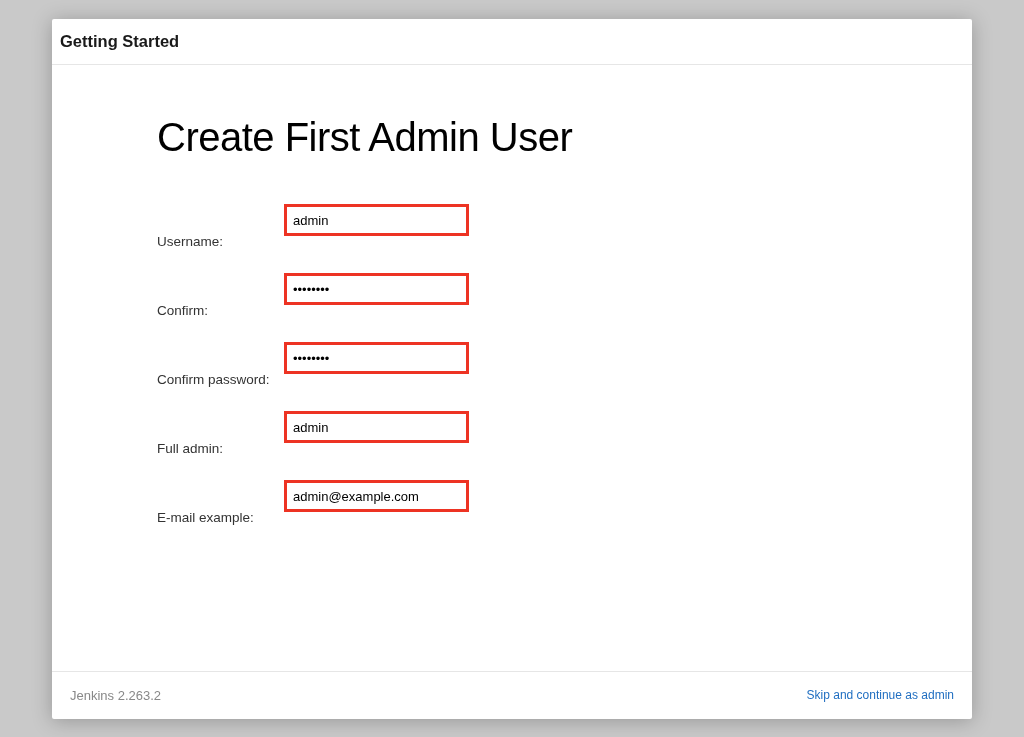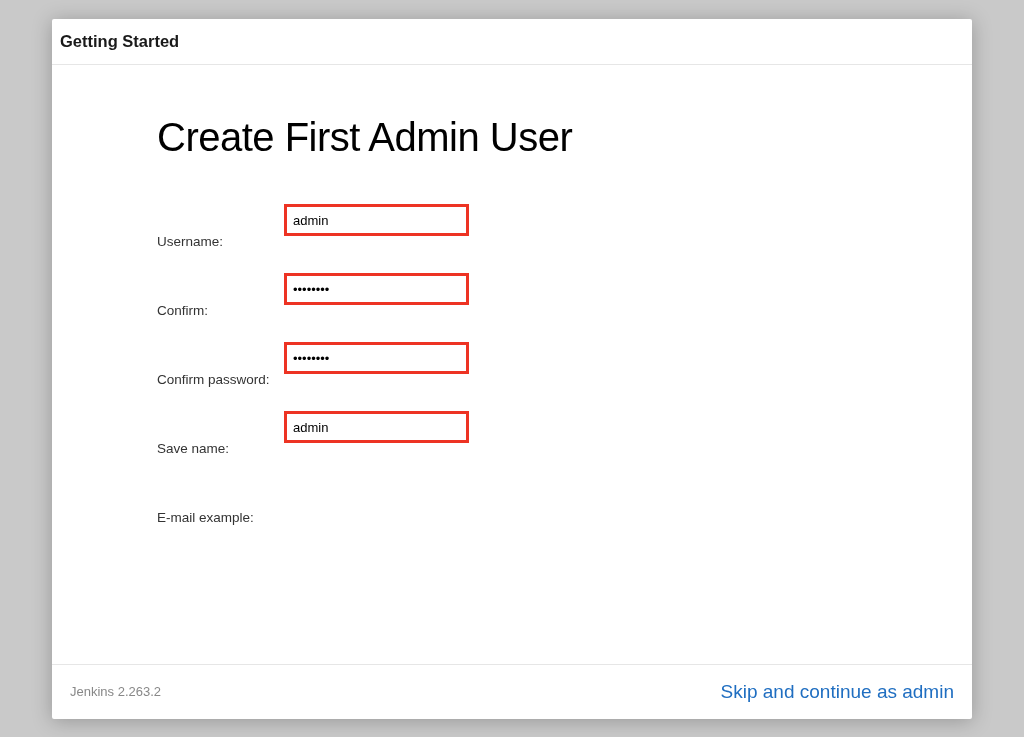--- a/index.html
+++ b/index.html
@@ -82,21 +82,21 @@
       color: #888;
       flex: 1;
     }
     .footer-actions {
       display: flex;
       align-items: center;
       gap: 16px;
     }
     .skip-link {
       color: #1f6ec1;
-      font-size: 19px;
+      font-size: 12px;
       cursor: pointer;
       text-decoration: none;
     }
     .save-btn-wrap {
       border: 3px solid #ed3323;
       padding: 2px;
     }
     .save-btn {
       background: #3573b8;
       color: #fff;
@@ -135,28 +135,31 @@
     </div>
 
     <div class="form-row">
       <label class="form-label">Confirm password:</label>
       <div class="input-box">
         <input type="text" value="••••••••" style="">
       </div>
     </div>
 
     <div class="form-row">
-      <label class="form-label">Save name:</label>
+      <label class="form-label">Full admin:</label>
       <div class="input-box">
         <input type="text" value="admin" style="">
       </div>
     </div>
 
     <div class="form-row">
       <label class="form-label">E-mail example:</label>
+      <div class="input-box">
+        <input type="text" value="admin@example.com" style="">
+      </div>
     </div>
 
   </div>
 
   <div class="modal-footer">
     <div class="footer-version">Jenkins 2.263.2</div>
     <div class="footer-actions">
       <a class="skip-link">Skip and continue as admin</a>
     </div>
   </div>

